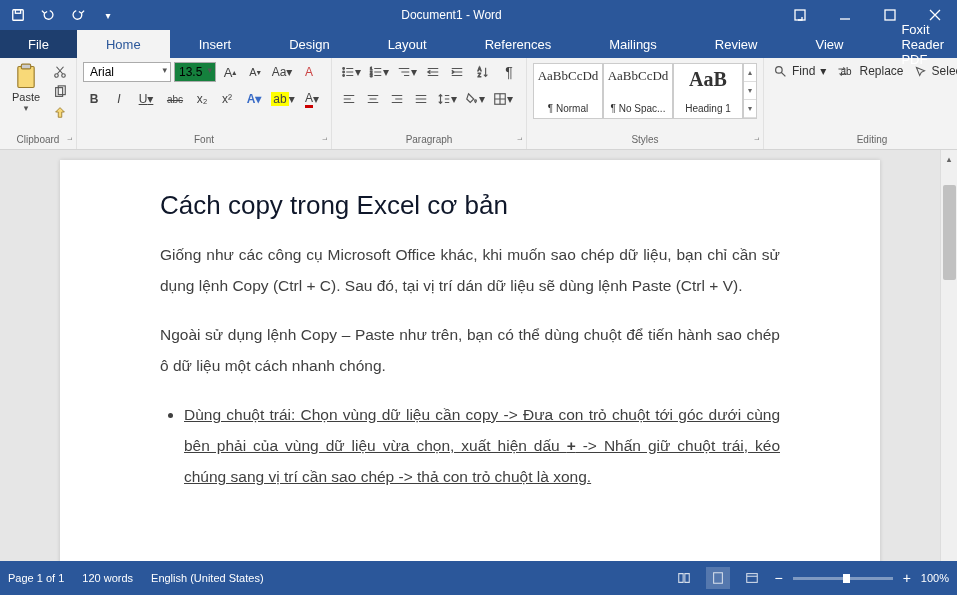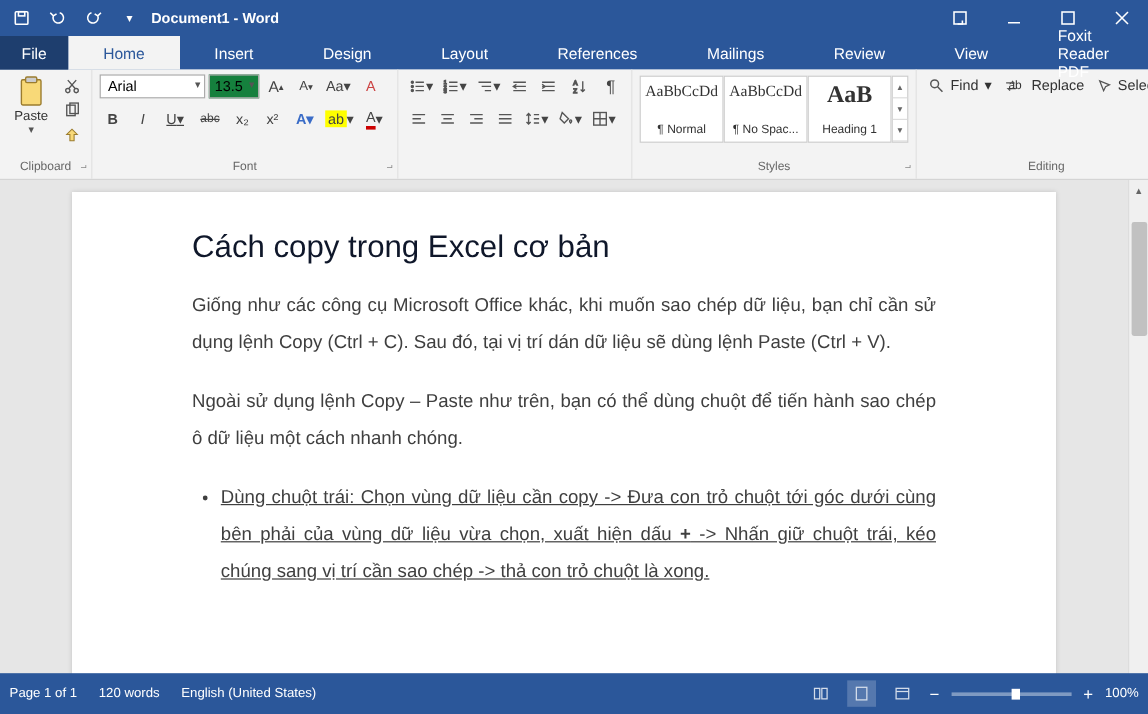--- a/index.html
+++ b/index.html
@@ -3,30 +3,30 @@
 <meta charset="utf-8">
 <style>
 * { margin: 0; padding: 0; box-sizing: border-box; font-family: 'Segoe UI', Tahoma, sans-serif; }
 body { width: 957px; height: 595px; background: #fff; overflow: hidden; position: relative; }
 
 
 .titlebar { height: 30px; background: #2b579a; display: flex; align-items: center; color: #fff; font-size: 12px; }
 .titlebar-left { display: flex; align-items: center; gap: 2px; padding: 0 4px; }
 .qat-btn { width: 28px; height: 28px; display: flex; align-items: center; justify-content: center; cursor: pointer; color: #fff; }
 .qat-btn svg { width: 14px; height: 14px; fill: none; stroke: #fff; stroke-width: 1.5; }
-.titlebar-center { flex: 1; text-align: left; font-weight: bold; }
+.titlebar-center { flex: 1; text-align: center; }
 .titlebar-right { display: flex; }
 .win-btn { width: 45px; height: 30px; display: flex; align-items: center; justify-content: center; cursor: pointer; }
 .win-btn svg { width: 12px; height: 12px; fill: none; stroke: #fff; stroke-width: 1.3; }
 
 
 .tabs { height: 28px; background: #2b579a; display: flex; align-items: stretch; color: #fff; font-size: 13px; }
 .tab { padding: 0 29px; display: flex; align-items: center; cursor: pointer; }
 .tab.active { background: #f3f3f3; color: #2b579a; }
-.tab.file { background: #1e3e6e; padding: 0 18px; }
+.tab.file { background: #1e3e6e; padding: 0 28px; }
 .tabs-right { margin-left: auto; display: flex; align-items: center; }
 .tell-me { display: flex; align-items: center; gap: 6px; color: #cfe0f3; padding: 0 12px; }
 .share-btn { background: #1e3e6e; padding: 0 12px; display: flex; align-items: center; gap: 6px; height: 28px; }
 
 
 .ribbon { height: 92px; background: #f3f3f3; border-bottom: 1px solid #d4d4d4; display: flex; }
 .group { border-right: 1px solid #e1e1e1; padding: 2px 6px 2px 6px; display: flex; flex-direction: column; position: relative; }
 .group-label { font-size: 10px; color: #666; text-align: center; height: 15px; line-height: 15px; margin-top: auto; position: relative; }
 .group-label::after { content: '⌐'; position: absolute; right: -2px; bottom: 0; transform: rotate(180deg); font-size: 9px; color: #888; }
 .group-body { flex: 1; display: flex; align-items: flex-start; gap: 4px; padding-top: 3px; }
@@ -292,20 +292,21 @@
             </svg>▾</div>
         <div class="rb w"><svg viewBox="0 0 16 16" fill="#888">
               <path d="M4 2l6 6-4 4-4-4zM11 10c0 1 1 2 1 2s1-1 1-2-1-1-1-1-1 0-1 1z"></path>
             </svg>▾</div>
         <div class="rb w"><svg viewBox="0 0 16 16">
               <rect x="2" y="2" width="12" height="12"></rect>
               <path d="M2 8h12M8 2v12"></path>
             </svg>▾</div>
       </div>
     </div>
+    <div class="group-label">Paragraph</div>
   </div>
 
   <div class="group">
     <div class="group-body styles-body">
       <div class="style-card">
           <div class="preview">AaBbCcDd</div>
           <div>¶ Normal</div>
         </div>
       <div class="style-card">
           <div class="preview">AaBbCcDd</div>

